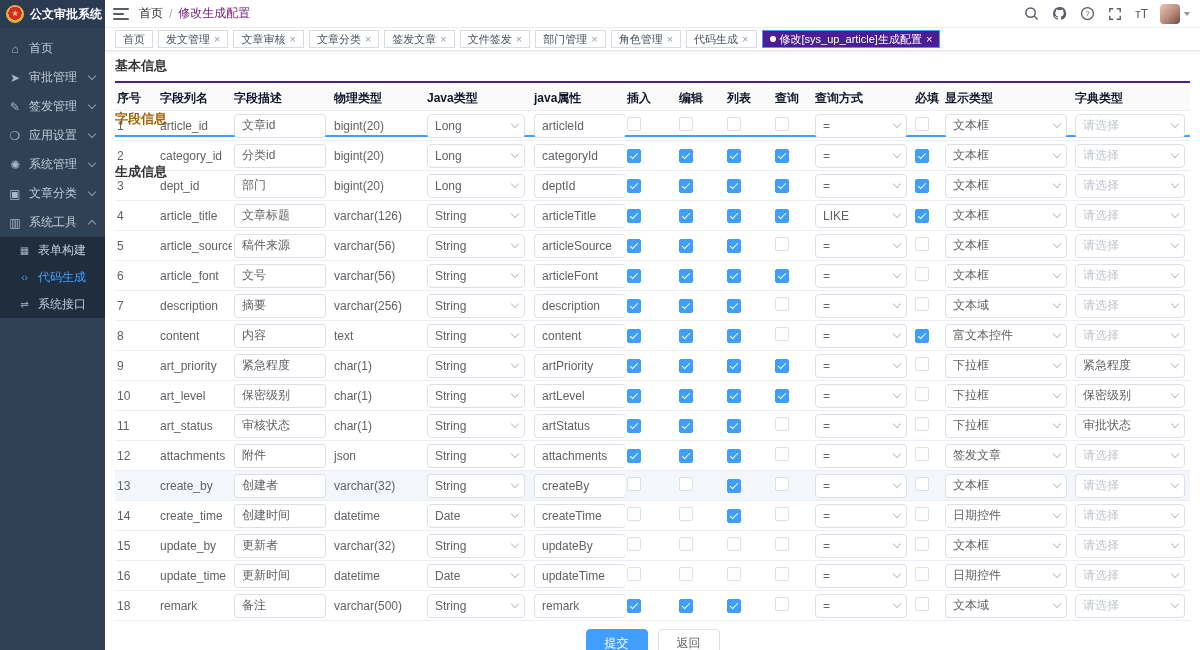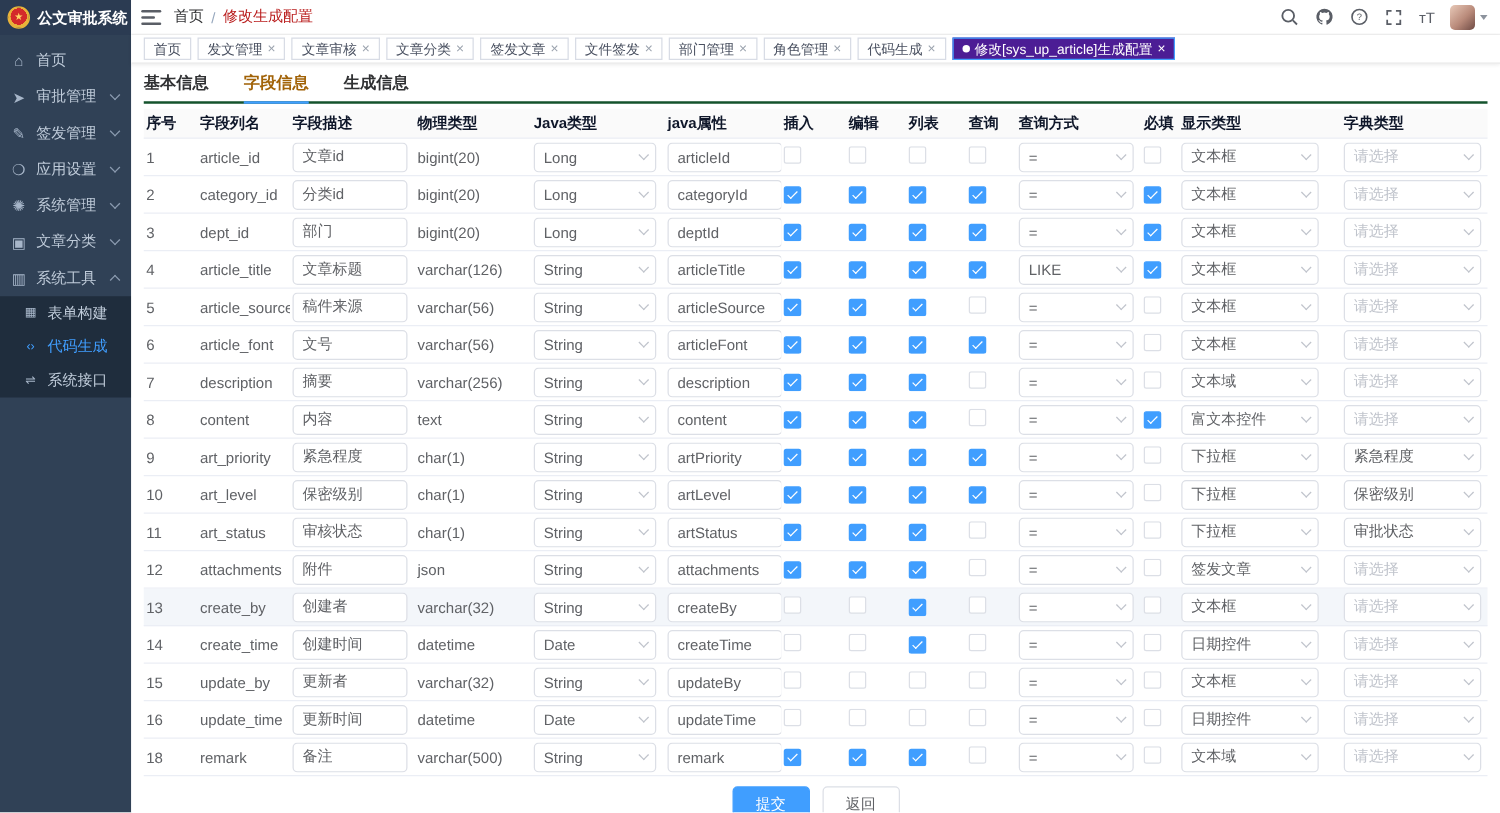--- a/index.html
+++ b/index.html
@@ -24,58 +24,58 @@
   .smitem.active, .smitem.active .glyph { color:#409eff; }
 
   
   .main { flex:1; min-width:0; display:flex; flex-direction:column; background:#fff; }
   .navbar { height:28px; display:flex; align-items:center; padding:0 10px 0 8px; border-bottom:1px solid #f0f0f0; background:#fff; flex:0 0 28px; }
   .hamburger { width:16px; height:12px; display:flex; flex-direction:column; justify-content:space-between; cursor:pointer; margin-right:10px; }
   .hamburger i { height:2px; background:#5a5e66; border-radius:1px; }
   .hamburger i:nth-child(2) { width:70%; }
   .crumbs { display:flex; align-items:center; gap:6px; font-size:12px; }
   .crumb { color:#303133; }
-  .crumb.last { color:#b91c1c; }
+  .crumb.last { color:#701a75; }
   .crumb-sep { color:#97a8be; }
   .nav-right { margin-left:auto; display:flex; align-items:center; gap:12px; }
   .nicon { width:16px; height:16px; display:flex; align-items:center; justify-content:center; cursor:pointer; color:#5a5e66; }
   .nicon svg { display:block; }
   .size-txt { font-size:12px; color:#5a5e66; cursor:pointer; }
   .avatar-wrap { display:flex; align-items:center; gap:4px; cursor:pointer; }
   .avatar { width:20px; height:20px; border-radius:4px; background:linear-gradient(135deg,#e8c9b8 0%,#b98a7a 55%,#6e4a44 100%); }
   .caret { width:0; height:0; border-left:3px solid transparent; border-right:3px solid transparent; border-top:4px solid #8c939d; }
 
   
   .tags-bar { flex:0 0 23px; display:flex; align-items:center; gap:5px; padding:0 10px; border-bottom:1px solid #e8e8e8; box-shadow:0 1px 3px rgba(0,0,0,.08); background:#fff; }
   .tag { display:inline-flex; align-items:center; gap:4px; height:18px; padding:0 7px; border:1px solid #d8dce5; background:#fff; color:#495060; font-size:11px; cursor:pointer; white-space:nowrap; }
   .tag .x { font-size:11px; color:#9aa2ad; line-height:1; }
   .tag.active { background:#4c1d95; border-color:#409eff; color:#fff; }
   .tag.active .x { color:#fff; }
   .tag .dot { width:6px; height:6px; border-radius:50%; background:#fff; }
 
   
   .content { flex:1; padding:6px 10px 0 10px; overflow:hidden; }
-  .tabs { display:flex; gap:28px; border-bottom:2px solid #14532d; height:26px; margin-bottom:4px; }
+  .tabs { display:flex; gap:28px; border-bottom:2px solid #4c1d95; height:26px; margin-bottom:4px;flex-direction:column; }
   .tab { font-size:13px; font-weight:bold; color:#303133; cursor:pointer; padding-bottom:7px; border-bottom:2px solid transparent; margin-bottom:-2px; }
   .tab.active { color:#a16207; border-bottom-color:#409eff; }
 
   .gtable { width:1075px; }
   .thead, .trow { display:grid; grid-template-columns:43px 74px 100px 93px 107px 93px 52px 48px 48px 40px 100px 30px 130px 117px; align-items:center; }
   .thead { height:24px; background:#fafafa; border-bottom:1px solid #ebeef5; }
   .th { font-weight:bold; color:#0f172a; font-size:12px; padding-left:2px; white-space:nowrap; }
   .trow { height:30px; border-bottom:1px solid #ebeef5; }
   .trow.hl { background:#f3f6fa; }
   .td { padding-left:2px; overflow:hidden; white-space:nowrap; }
   .td.txt { color:#606266; }
   .inp { width:92px; height:24px; border:1px solid #dcdfe6; border-radius:4px; padding:0 7px; font-size:12px; color:#606266; font-family:inherit; background:#fff; }
   .sel { height:24px; border:1px solid #dcdfe6; border-radius:4px; display:inline-flex; align-items:center; justify-content:space-between; padding:0 6px 0 7px; background:#fff; cursor:pointer; }
   .sel .val { font-size:12px; color:#606266; overflow:hidden; white-space:nowrap; }
   .sel.ph .val { color:#c0c4cc; }
   .sel .arr { width:6px; height:6px; border-right:1px solid #c0c4cc; border-bottom:1px solid #c0c4cc; transform:rotate(45deg); margin-top:-3px; flex:0 0 6px; margin-left:5px; }
-  .w-java { width:98px; } .w-query { width:92px; } .w-disp { width:110px; } .w-dict { width:110px; }
+  .w-java { width:98px; } .w-query { width:92px; } .w-disp { width:122px; } .w-dict { width:110px; }
   .cb { width:14px; height:14px; border:1px solid #dcdfe6; border-radius:2px; background:#fff; display:inline-flex; align-items:center; justify-content:center; cursor:pointer; }
   .cb.on { background:#409eff; border-color:#409eff; }
   .cb.on::after { content:""; width:3px; height:7px; border-right:1.5px solid #fff; border-bottom:1.5px solid #fff; transform:rotate(45deg); margin-top:-2px; }
 
   .footer-btns { display:flex; justify-content:center; gap:10px; padding:8px 0; width:1075px; }
   .btn { height:28px; padding:0 18px; border-radius:4px; font-size:12px; cursor:pointer; border:1px solid #dcdfe6; background:#fff; color:#606266; font-family:inherit; }
   .btn.primary { background:#409eff; border-color:#409eff; color:#fff; }
 </style>
 </head>
 <body>

